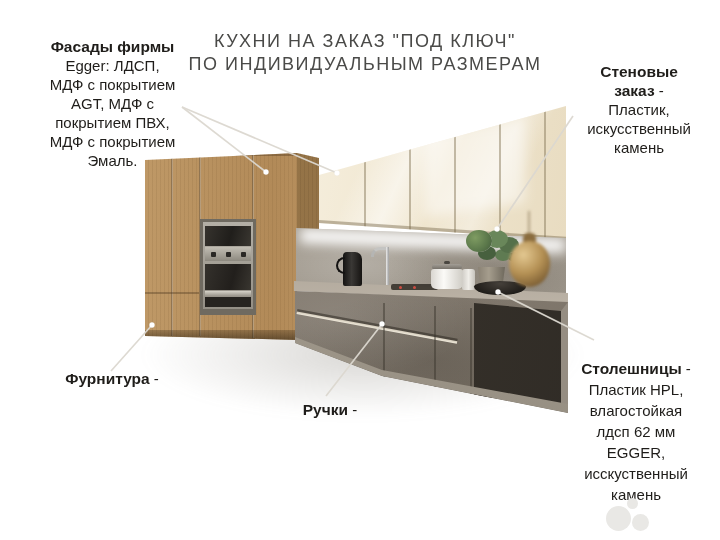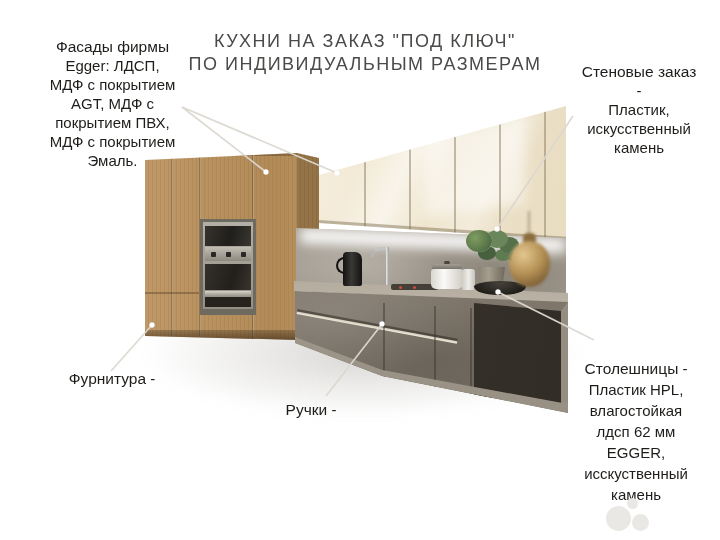--- a/index.html
+++ b/index.html
@@ -4,26 +4,26 @@
 <style>
   *{margin:0;padding:0;box-sizing:border-box}
   html,body{width:720px;height:540px;background:#fff;font-family:"Liberation Sans",sans-serif}
   .canvas{position:absolute;left:0;top:0;width:720px;height:540px;background:var(--bg,#ffffff);overflow:hidden}
 
   
   .title{position:absolute;left:160px;top:30px;width:410px;text-align:center;
          font-size:18px;line-height:23px;letter-spacing:1.5px;font-weight:400;
          color:var(--title-text,#4a4a48);white-space:nowrap}
   .ann{position:absolute;text-align:center;font-size:15px;line-height:20px;color:var(--ann-text,#1f1d1a)}
-  .ann .h{font-weight:400;font-size:15.5px}
+  .ann .h{font-weight:700;font-size:15.5px}
   .ann .body{display:block;white-space:pre-line}
   .ann-facades{left:30px;top:37px;width:165px;line-height:19px}
   .ann-walls{left:580px;top:62px;width:118px;line-height:19px}
   .ann-hardware{left:28px;top:369px;width:168px}
-  .ann-handles{left:231px;top:399px;width:160px;line-height:21px}
+  .ann-handles{left:250px;top:399px;width:160px;line-height:21px}
   .ann-countertops{left:560px;top:358px;width:152px;line-height:21px}
 
   
   .layer{position:absolute;inset:0}
   .oak-unit{clip-path:polygon(145px 160px,297px 153px,297px 340px,145px 336px);
     background:
       repeating-linear-gradient(90deg,rgba(110,80,42,.12) 0 1px,rgba(255,255,255,0) 1px 4px),
       linear-gradient(90deg,#ab8556 0%,#c09a68 18%,#b28a58 38%,#c49e6c 55%,#aa8252 78%,#b8905e 100%);}
   .oak-unit .seam{position:absolute;width:2px;background:linear-gradient(90deg,rgba(70,50,25,.55),rgba(255,255,255,.35))}
   .oak-unit .hseam{position:absolute;height:2px;background:rgba(70,50,25,.35)}

